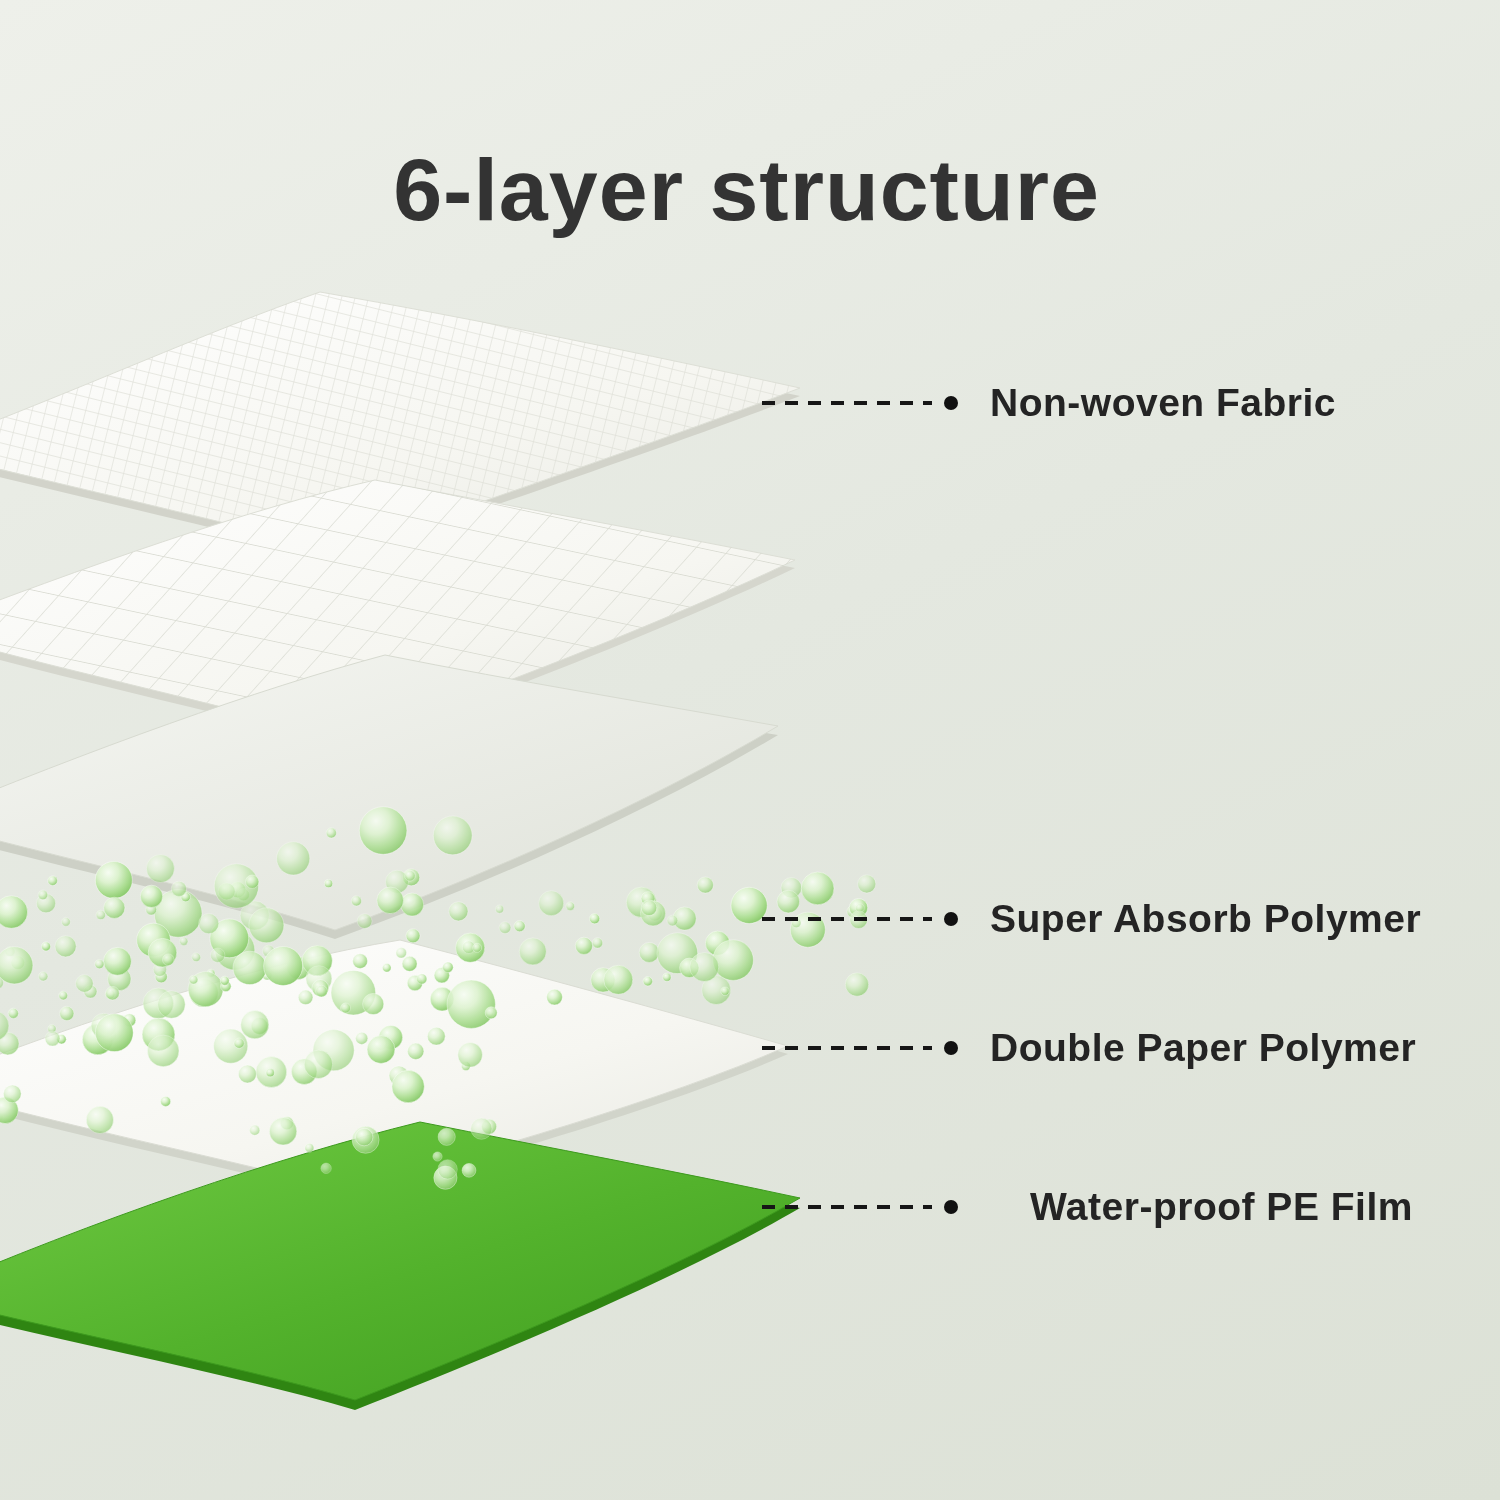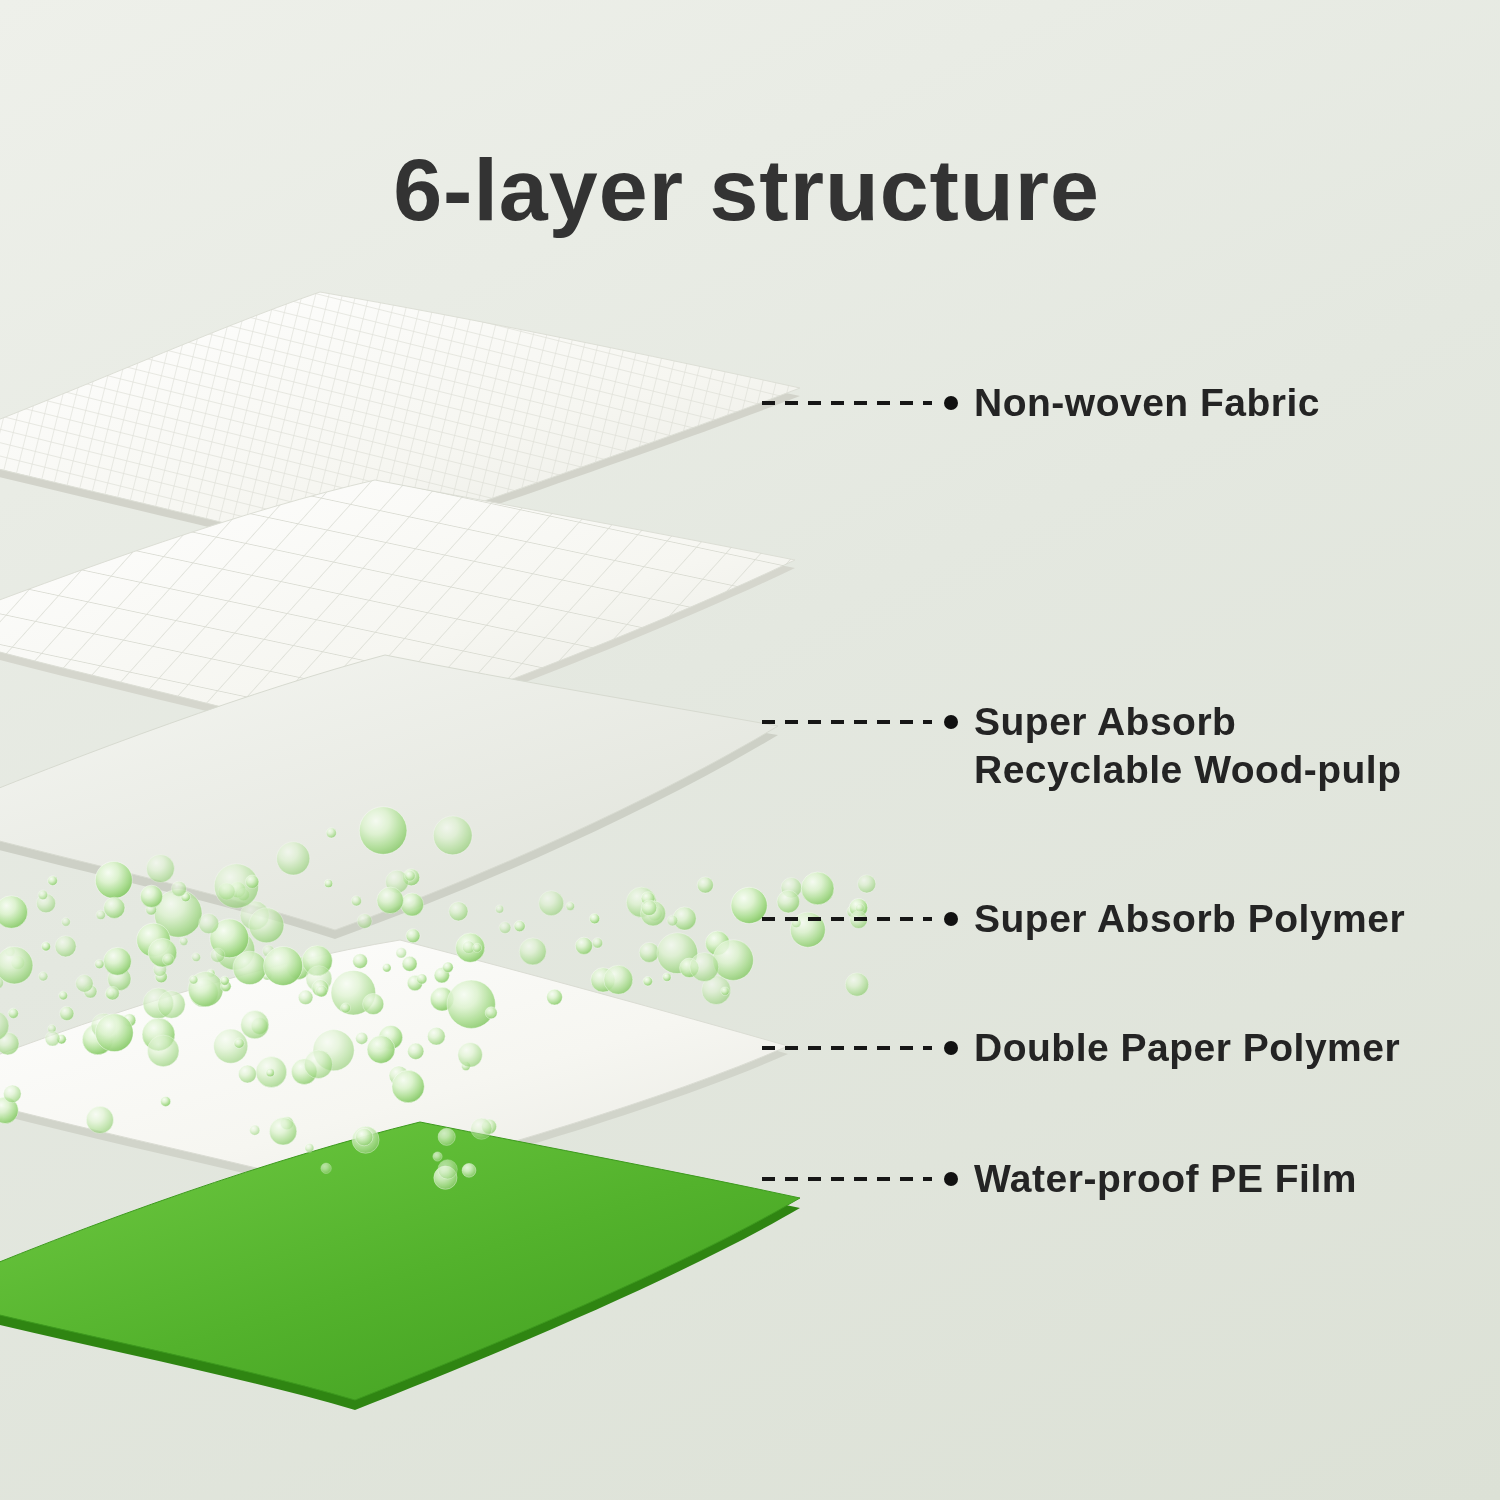--- a/index.html
+++ b/index.html
@@ -33,41 +33,41 @@
     position: absolute;
     left: 762px;
     display: flex;
     align-items: flex-start;
   }
   .row-1 { top: 379px; }
   .row-2 { top: 541px; }
   .row-3 { top: 698px; }
   .row-4 { top: 895px; }
   .row-5 { top: 1024px; }
-  .row-6 { top: 1155px; }
+  .row-6 { top: 1183px; gap: 40px; }
   .connector {
     display: flex;
     align-items: center;
     margin-top: 17px;
     flex: 0 0 auto;
   }
   .dash {
     width: 170px;
     height: 4px;
     background: repeating-linear-gradient(to right, #161616 0 13px, transparent 13px 23px);
   }
   .dot {
     width: 14px;
     height: 14px;
     border-radius: 50%;
     background: #111111;
     margin-left: 12px;
   }
   .label {
-    margin-left: 16px;
+    margin-left: 32px;
     font-size: 39px;
     line-height: 48px;
     font-weight: 700;
     color: #242424;
     white-space: pre-line;
     letter-spacing: 0.5px;
   }
   svg { display: block; }
 </style>
 </head>
@@ -344,28 +344,20 @@
 
   <div class="label-row row-1">
     <div class="connector">
       <span class="dash"></span>
       <span class="dot"></span>
     </div>
     <span class="label">Non-woven Fabric</span>
   </div>
 
 
-  <div class="label-row row-3">
-    <div class="connector">
-      <span class="dash"></span>
-      <span class="dot"></span>
-    </div>
-    <span class="label">Super Absorb
-Recyclable Wood-pulp</span>
-  </div>
 
   <div class="label-row row-4">
     <div class="connector">
       <span class="dash"></span>
       <span class="dot"></span>
     </div>
     <span class="label">Super Absorb Polymer</span>
   </div>
 
   <div class="label-row row-5">

